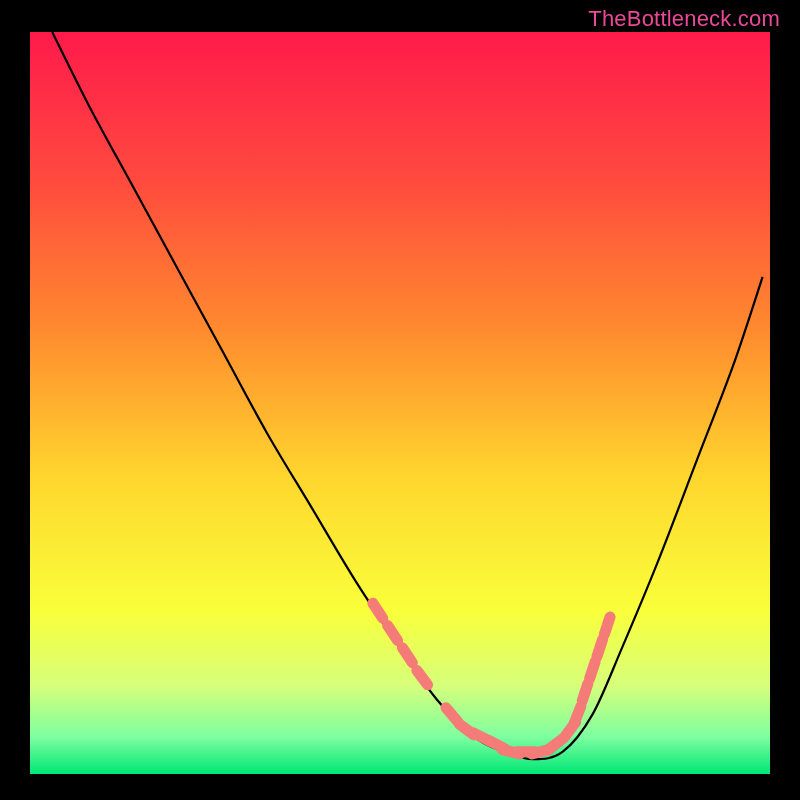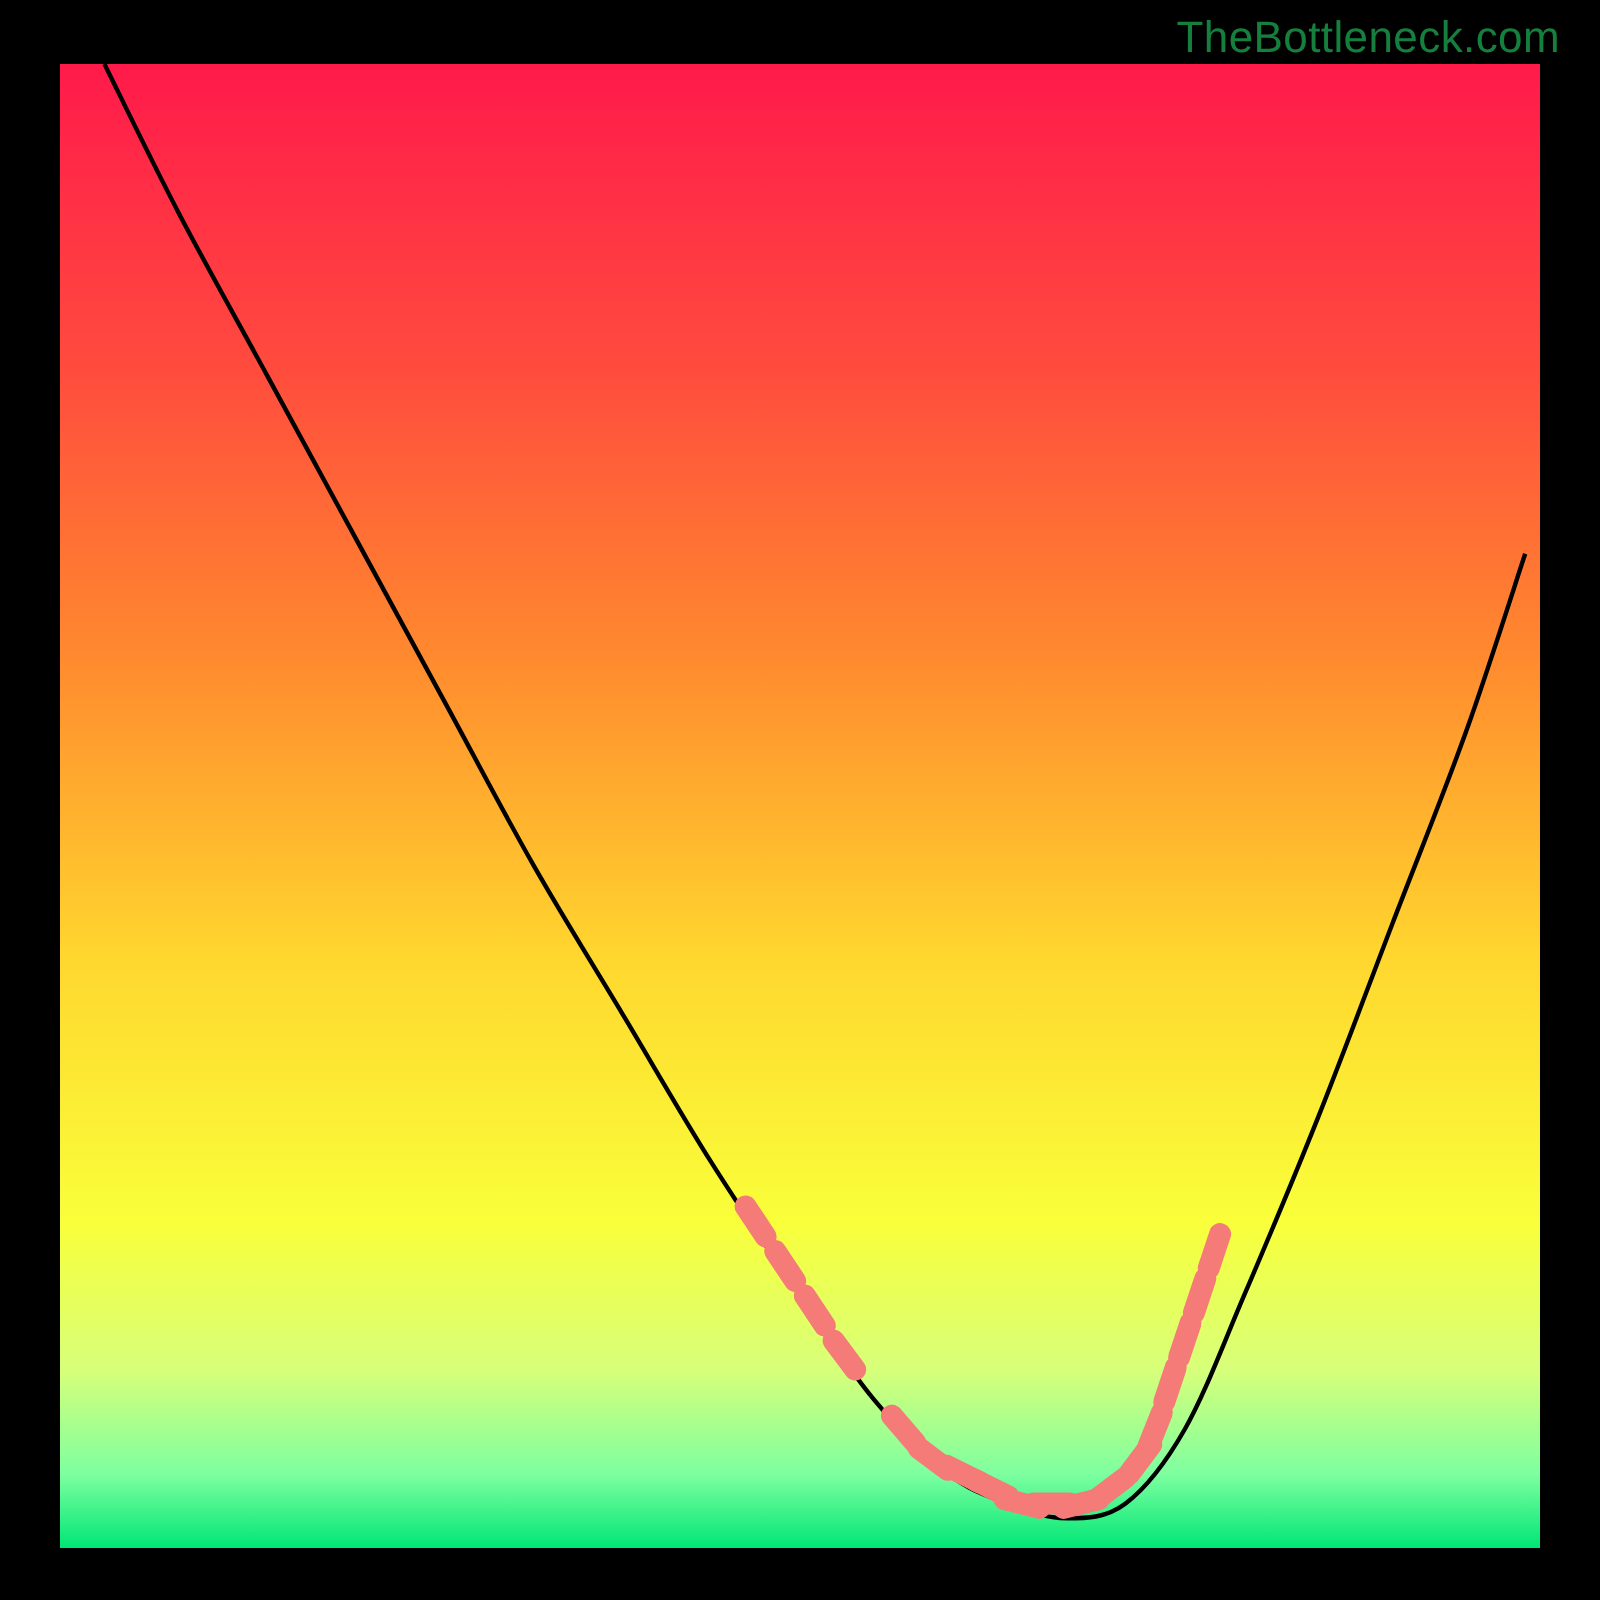--- a/index.html
+++ b/index.html
@@ -14,21 +14,21 @@
   .frame {
     position: relative;
     width: 800px;
     height: 800px;
     background: #000;
   }
   .watermark {
     position: absolute;
     top: 6px;
     right: 20px;
-    color: #15803d;
+    color: #ec4899;
     font-size: 22px;
     font-weight: 500;
     letter-spacing: 0.2px;
   }
   svg {
     display: block;
   }
 </style>
 </head>
 <body>

